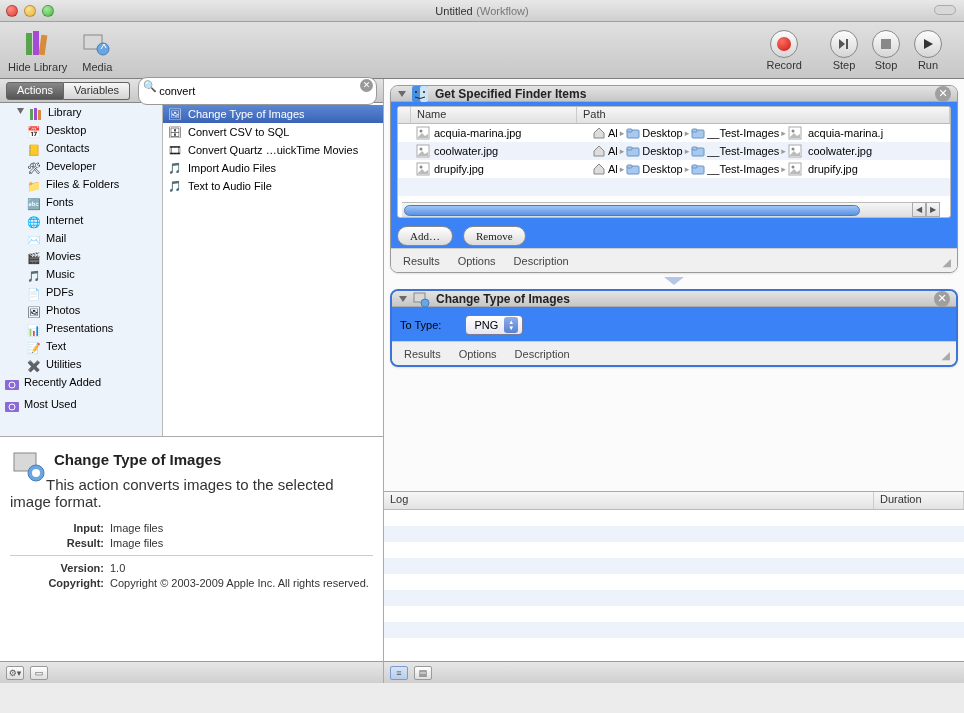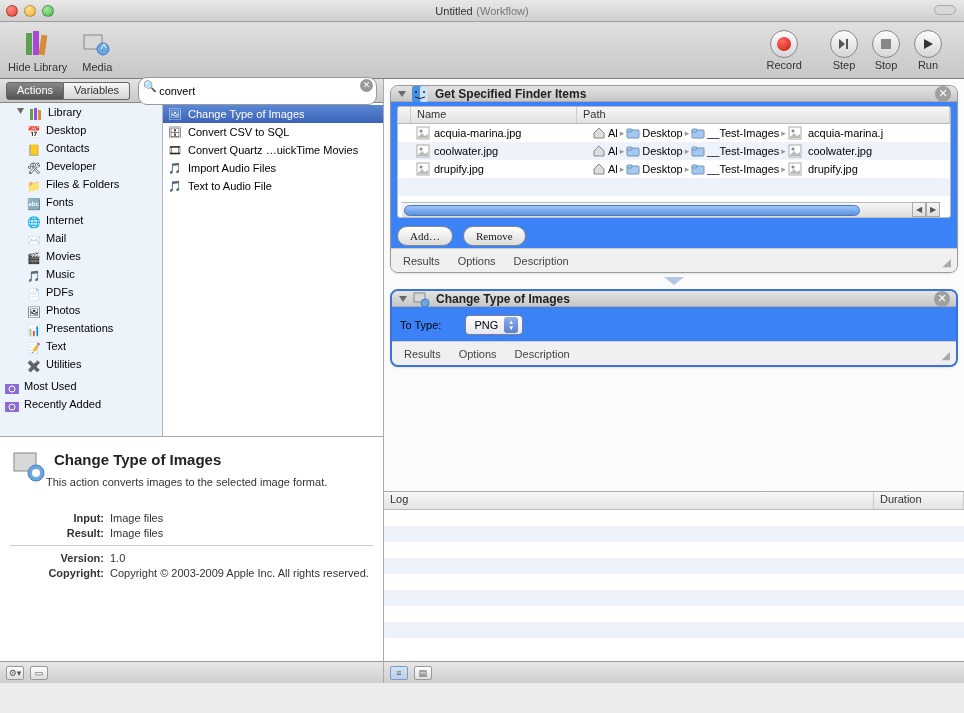--- a/index.html
+++ b/index.html
@@ -44,21 +44,21 @@
 .lib-tree .disc{width:9px;height:9px;margin-right:3px;}
 .lib-tree .ic{width:16px;height:16px;margin-right:4px;display:inline-flex;align-items:center;justify-content:center;}
 .action-list{flex:1;background:#fff;overflow:auto;padding:2px 0;}
 .action-list .row{display:flex;align-items:center;height:18px;padding:0 4px;}
 .action-list .row.sel{background:linear-gradient(#5a87d6,#3b63b5);color:#fff;}
 .action-list .ic{width:16px;height:16px;margin-right:5px;display:inline-flex;align-items:center;justify-content:center;}
 
 .details{border-top:1px solid #aaa;padding:10px 10px 6px 10px;background:#fff;min-height:225px;}
 .details h2{font-size:15px;font-weight:bold;margin:4px 0 8px 44px;color:#222;}
 .details .bigic{float:left;width:36px;height:36px;}
-.details p{font-size:11px;color:#333;margin-bottom:24px;}
+.details p{font-size:15px;color:#333;margin-bottom:12px;}
 .kv{display:flex;margin-bottom:3px;}
 .kv .k{width:100px;text-align:right;font-weight:bold;color:#333;padding-right:6px;}
 .kv .v{flex:1;color:#333;}
 .hr{height:1px;background:#ccc;margin:6px 0;}
 
 
 .rightcol{flex:1;display:flex;flex-direction:column;background:#fff;}
 .wf-area{flex:1;background:#fbfbfb;padding:6px;overflow:auto;}
 .action-box{border:1px solid #9a9a9a;border-radius:8px;background:#f3f3f3;margin-bottom:10px;box-shadow:0 1px 2px rgba(0,0,0,.1);}
 .action-box.sel{border:2px solid #3d72d6;}
@@ -263,37 +263,37 @@
             </div>
             <div class="node child">
               <span class="ic">📝</span>
               <span>Text</span>
             </div>
             <div class="node child">
               <span class="ic">✖️</span>
               <span>Utilities</span>
             </div>
           </div>
+      <div class="node" style="padding-left:4px;">
+        <span class="ic">
+              <svg width="16" height="16">
+                <rect x="1" y="4" width="14" height="10" rx="1" fill="#8a6bd6"></rect>
+                <circle cx="8" cy="9" r="3" fill="none" stroke="#fff"></circle>
+              </svg>
+            </span>
+        <span>Recently Added</span>
+      </div>
       <div class="node" style="padding-left:4px;margin-top:4px;">
         <span class="ic">
               <svg width="16" height="16">
                 <rect x="1" y="4" width="14" height="10" rx="1" fill="#8a6bd6"></rect>
                 <circle cx="8" cy="9" r="3" fill="none" stroke="#fff"></circle>
               </svg>
             </span>
         <span>Most Used</span>
-      </div>
-      <div class="node" style="padding-left:4px;">
-        <span class="ic">
-              <svg width="16" height="16">
-                <rect x="1" y="4" width="14" height="10" rx="1" fill="#8a6bd6"></rect>
-                <circle cx="8" cy="9" r="3" fill="none" stroke="#fff"></circle>
-              </svg>
-            </span>
-        <span>Recently Added</span>
       </div>
     </div>
 
     <div class="action-list" id="action-list">
           <div class="row sel">
             <span class="ic">🖼</span>
             <span>Change Type of Images</span>
           </div>
           <div class="row">
             <span class="ic">🗄</span>

